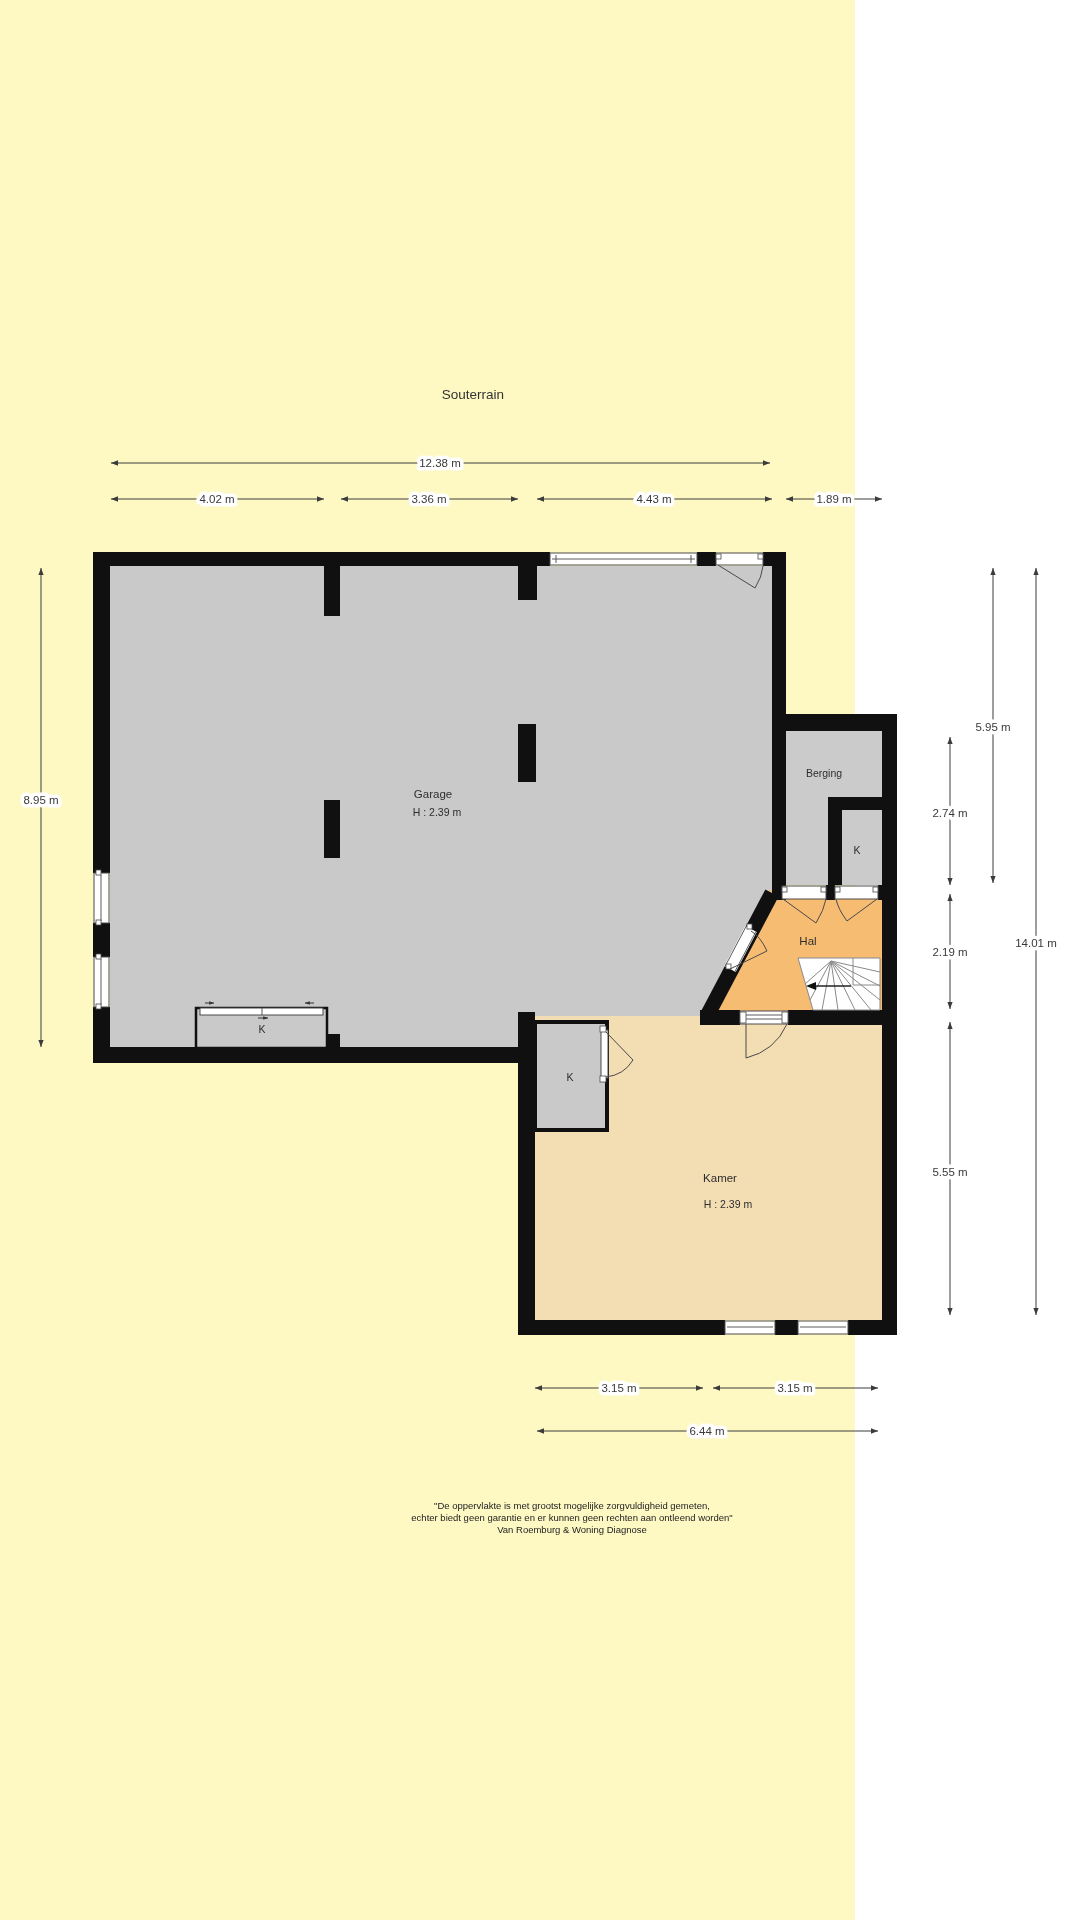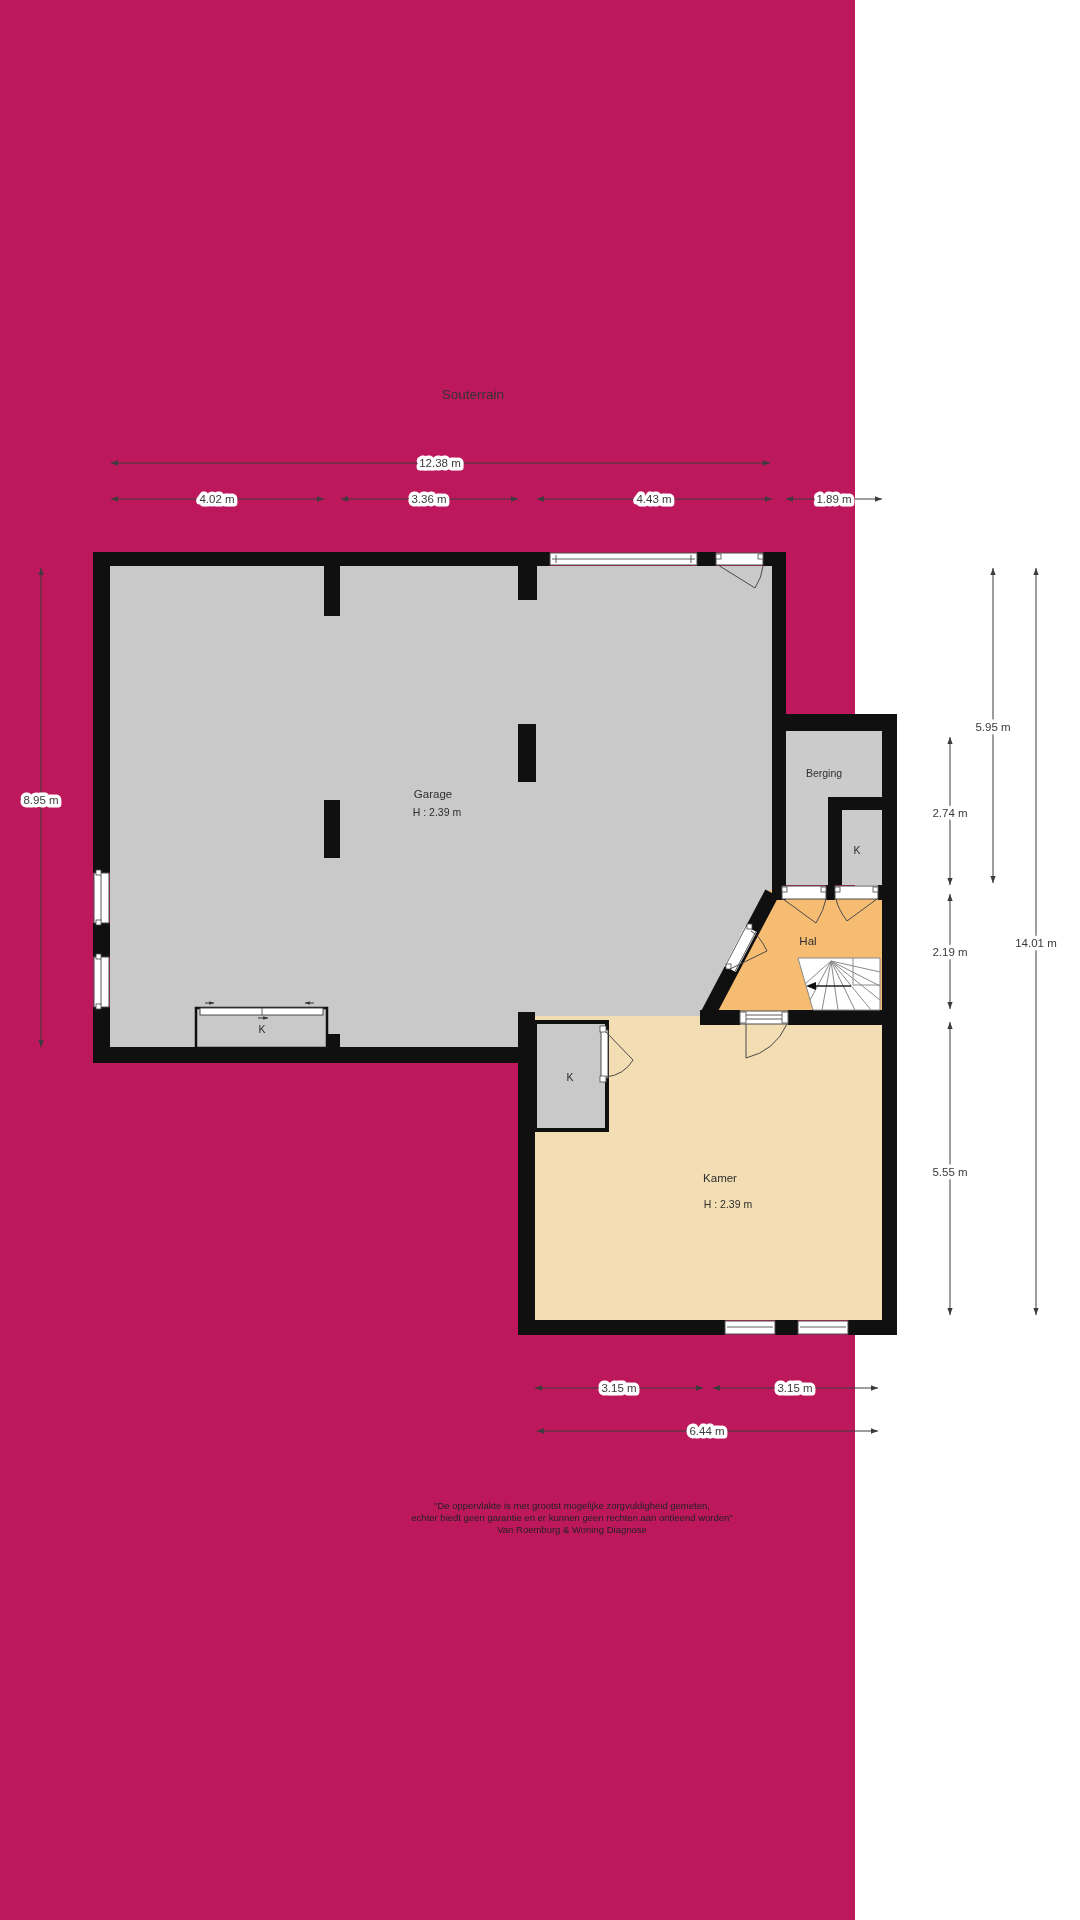--- a/index.html
+++ b/index.html
@@ -1,16 +1,16 @@
 <!DOCTYPE html>
 <html><head>
 <meta charset="utf-8">
 <style>
   html,body{margin:0;padding:0;background:#fff;}
-  .page{width:855px;height:1920px;position:relative;background:#be185d;font-family:"Liberation Sans",sans-serif;}
+  .page{width:855px;height:1920px;position:relative;background:#fef9c3;font-family:"Liberation Sans",sans-serif;}
   .wall{fill:#101010;}
   .wallline{stroke:#101010;stroke-width:15;fill:none;}
   .win{fill:#ffffff;stroke:#4a4a4a;stroke-width:1;}
   .winline{stroke:#4a4a4a;stroke-width:0.9;fill:none;}
   .hinge{fill:#ffffff;stroke:#4a4a4a;stroke-width:0.8;}
   .arc{stroke:#4a4a4a;stroke-width:1;fill:none;}
   .leaf{stroke:#4a4a4a;stroke-width:1;fill:none;}
   .stair{stroke:#8a8a8a;stroke-width:1;fill:none;}
   .dim{stroke:#3c3c3c;stroke-width:1;fill:none;}
   .dimtext{fill:#3a3a3a;font-size:11.5px;text-anchor:middle;paint-order:stroke;stroke:#ffffff;stroke-width:7px;stroke-linejoin:round;font-family:"Liberation Sans",sans-serif;}

